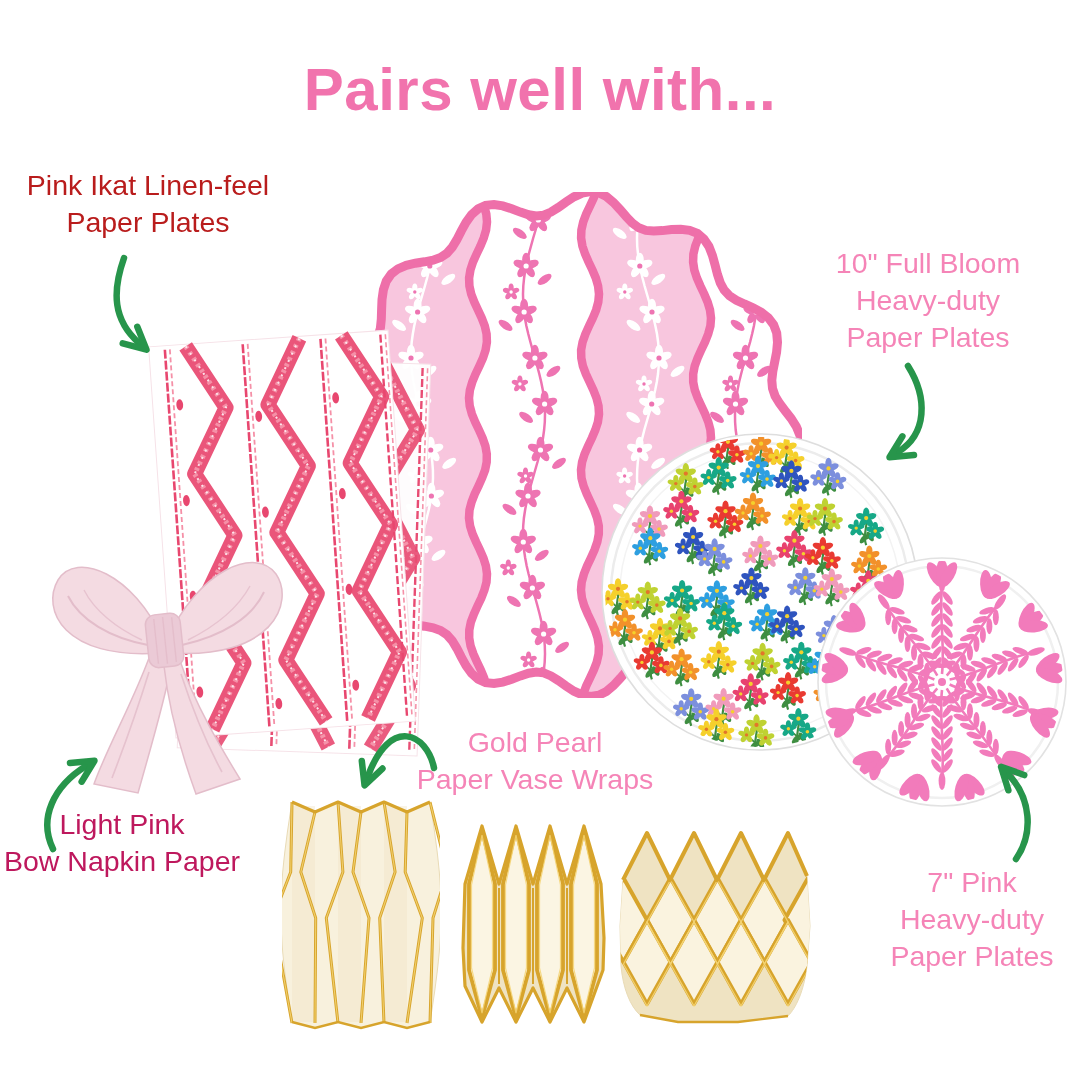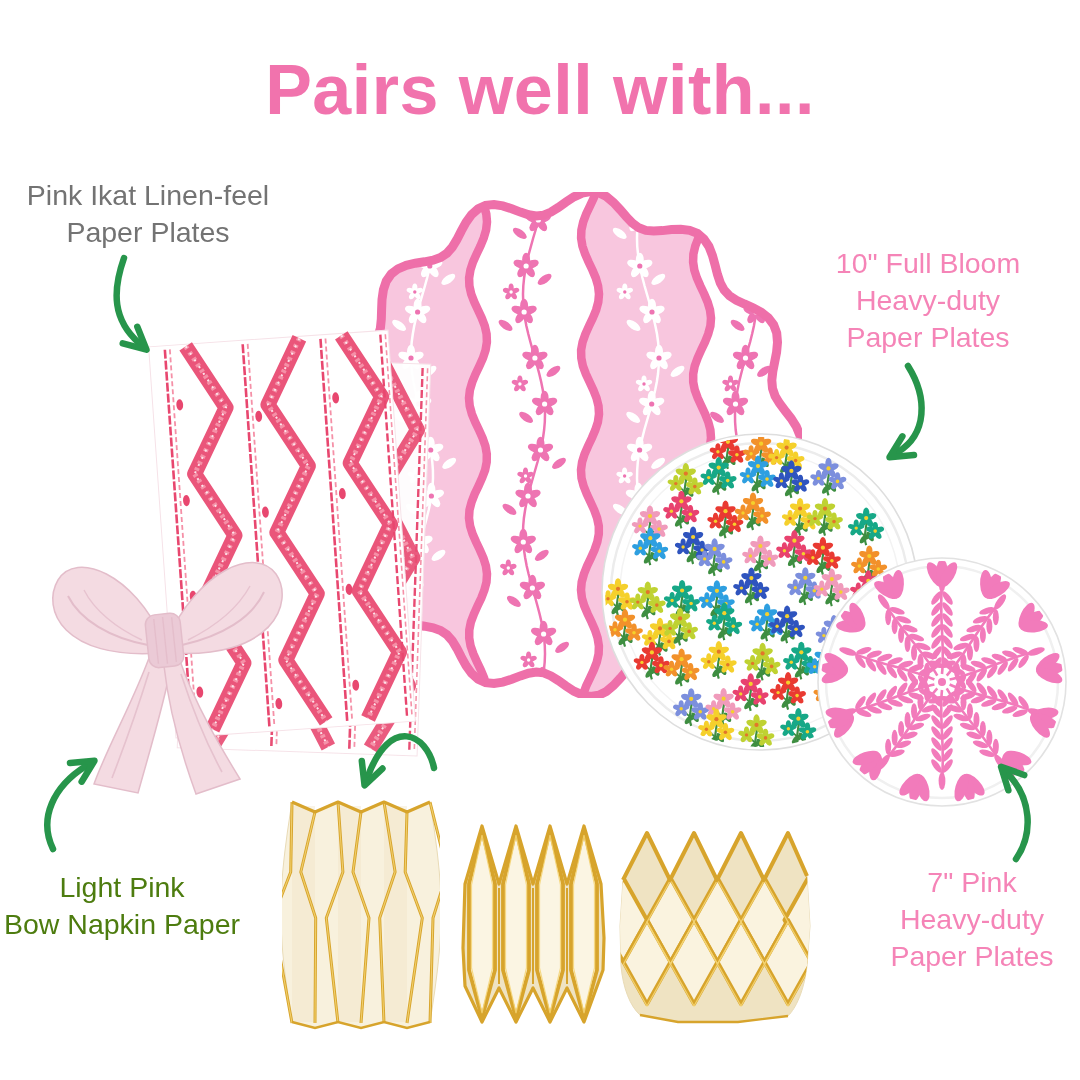--- a/index.html
+++ b/index.html
@@ -1,20 +1,20 @@
 <!DOCTYPE html>
 <html><head>
 <meta charset="utf-8">
 <style>
   html,body{margin:0;padding:0;background:#fff;}
   #canvas{position:relative;width:1080px;height:1080px;background:#fff;overflow:hidden;
           font-family:"Liberation Sans", sans-serif;}
   #canvas svg{position:absolute;display:block;}
   #title{position:absolute;top:54px;left:0;width:100%;text-align:center;
-         font-size:70px;line-height:72px;font-weight:bold;letter-spacing:.5px;}
+         font-size:60px;line-height:72px;font-weight:bold;letter-spacing:.5px;}
   .lbl{position:absolute;text-align:center;font-size:28.5px;line-height:37px;font-weight:400;}
   .lbl span{display:block;}
   .arrow{fill:none;stroke-width:6.5;stroke-linecap:round;marker-end:url(#ah);}
 </style>
 </head>
 <body>
 
 <div id="canvas">
 
   <svg id="mat" style="left:330px;top:192px" width="472" height="506" viewBox="0 0 472 506">
@@ -2593,33 +2593,37 @@
     </defs>
     <path class="arrow" d="M124,258 C112,292 113,320 139,343" stroke="#27954B"></path>
     <path class="arrow" d="M908,366 C928,398 927,434 898,452" stroke="#27954B"></path>
     <path class="arrow" d="M434,768 C427,733 390,716 368,776" stroke="#27954B"></path>
     <path class="arrow" d="M53,849 C38,818 54,786 86,766" stroke="#27954B"></path>
     <path class="arrow" d="M1016,859 C1034,833 1031,798 1008,774" stroke="#27954B"></path>
   </svg>
 
   <div id="title" style="color: rgb(241, 115, 173);">Pairs well with...</div>
 
-  <div class="lbl" style="left: 0px; top: 177px; width: 296px; color: #737373;">
+  <div class="lbl" style="left: 0px; top: 167px; width: 296px; color: #b91c1c;">
     <span>Pink Ikat Linen-feel</span>
     <span>Paper Plates</span>
   </div>
 
   <div class="lbl" style="left: 778px; top: 245px; width: 300px; color: rgb(245, 132, 183);">
     <span>10" Full Bloom</span>
     <span>Heavy-duty</span>
     <span>Paper Plates</span>
   </div>
 
+  <div class="lbl" style="left: 385px; top: 724px; width: 300px; color: rgb(245, 132, 183);">
+    <span>Gold Pearl</span>
+    <span>Paper Vase Wraps</span>
+  </div>
 
-  <div class="lbl" style="left: 0px; top: 869px; width: 244px; color: #4d7c0f;">
+  <div class="lbl" style="left: 0px; top: 806px; width: 244px; color: #be185d;">
     <span>Light Pink</span>
     <span>Bow Napkin Paper</span>
   </div>
 
   <div class="lbl" style="left: 822px; top: 864px; width: 300px; color: rgb(245, 132, 183);">
     <span>7" Pink</span>
     <span>Heavy-duty</span>
     <span>Paper Plates</span>
   </div>
 </div>

